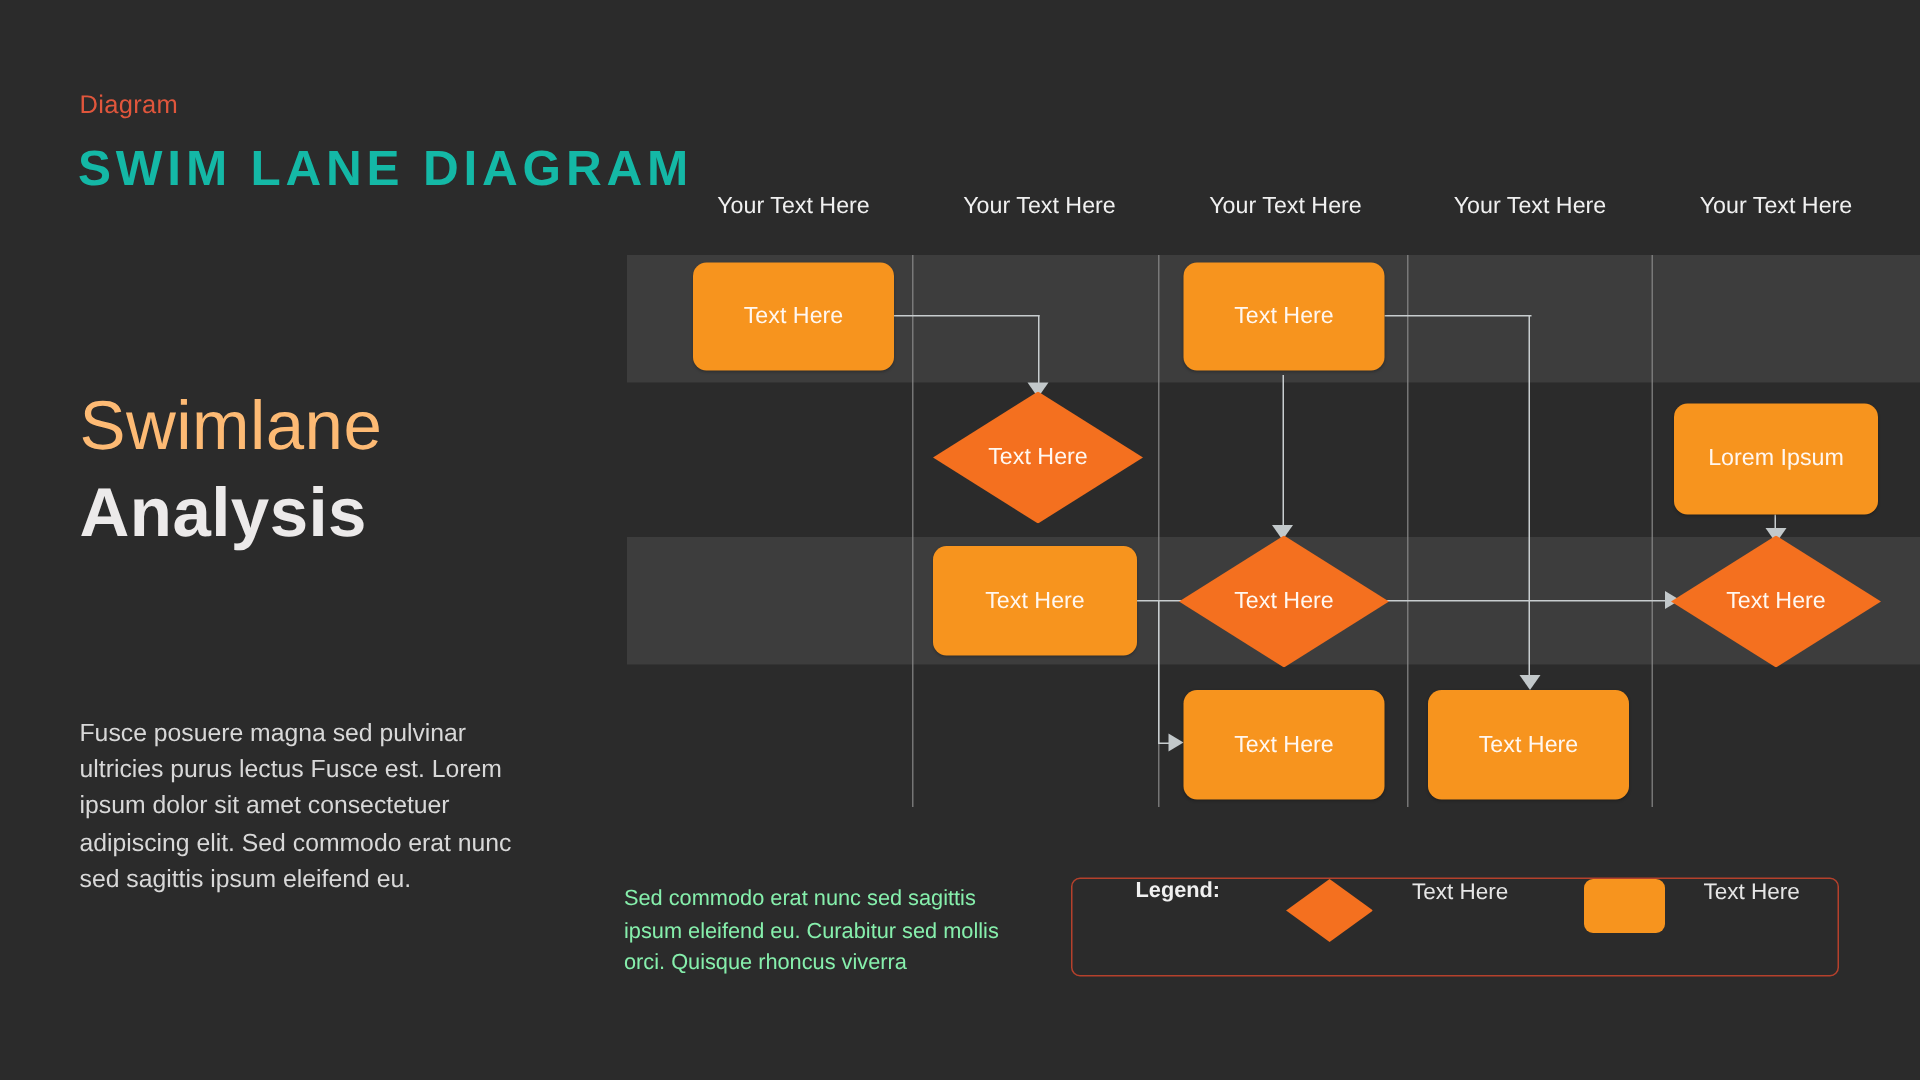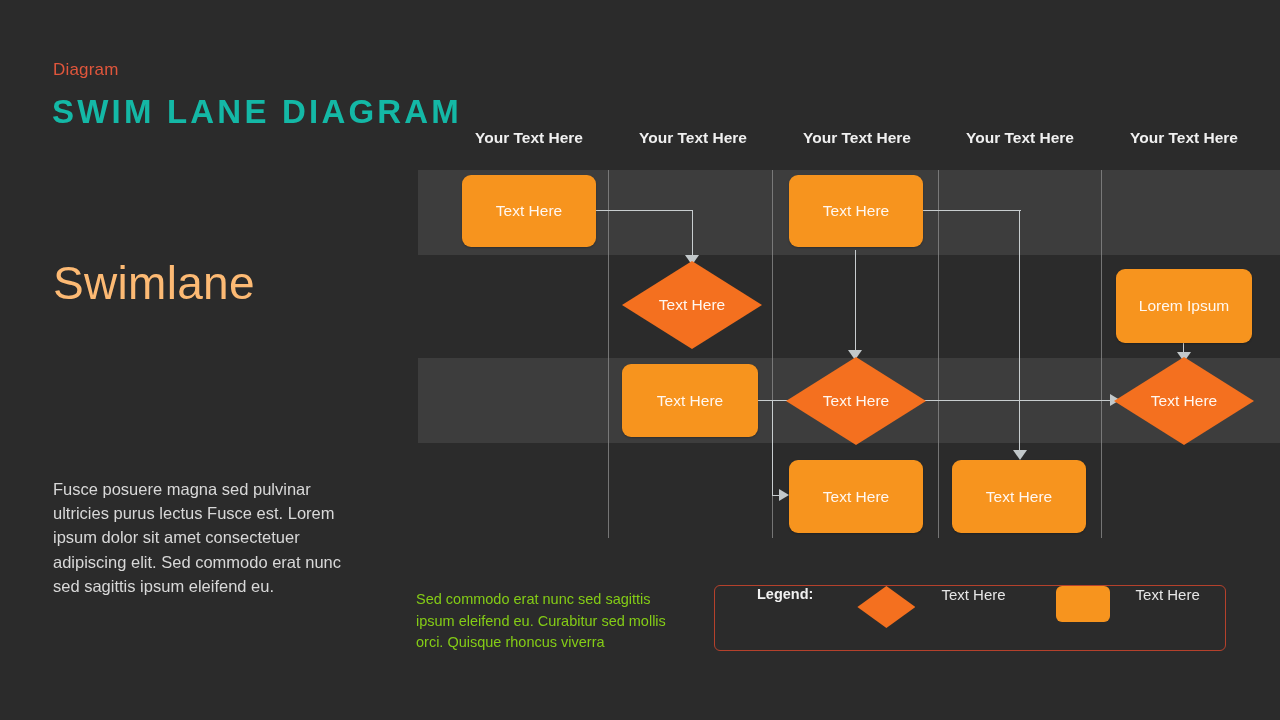--- a/index.html
+++ b/index.html
@@ -44,32 +44,32 @@
   .badge-value sup{font-size:17px;vertical-align:super;font-weight:bold;}
   .badge-label{
     margin-top:8px;font-size:14px;font-weight:bold;color:#e04a24;
   }
   .body-copy{
     position:absolute;left:53px;top:477px;width:305px;
     font-size:16.5px;line-height:24.2px;color:#d8d8d8;font-weight:300;
   }
   .foot-copy{
     position:absolute;left:416px;top:589px;width:250px;
-    font-size:14.5px;line-height:21.5px;color:#84cc16;font-weight:300;
+    font-size:14.5px;line-height:21.5px;color:#86efac;font-weight:300;
   }
 
   
   .board{position:absolute;left:0;top:0;width:1280px;height:720px;}
   .lane-band{position:absolute;left:418px;width:862px;background:#3d3d3d;}
   .lane-band.b1{top:170px;height:85px;}
   .lane-band.b2{top:358px;height:85px;}
 
   .col-header{
     position:absolute;top:129px;
-    font-size:15.5px;font-weight:bold;color:#f0f0f0;
+    font-size:15.5px;font-weight:normal;color:#f0f0f0;
     text-align:right;white-space:nowrap;
     transform:translateX(-50%);
   }
 
   .vline{position:absolute;width:1px;background:#8b8b8b;opacity:.78;}
 
   
   .node{
     position:absolute;
     display:flex;align-items:center;justify-content:center;
@@ -127,20 +127,21 @@
 </style>
 </head>
 <body>
 
 <div class="stage">
 
   <div class="kicker">Diagram</div>
   <div class="main-title">SWIM LANE DIAGRAM</div>
 
   <div class="lead-light">Swimlane</div>
+  <div class="lead-bold">Analysis</div>
 
 
   <div class="body-copy">Fusce posuere magna sed pulvinar ultricies purus lectus Fusce est. Lorem ipsum dolor sit amet consectetuer adipiscing elit. Sed commodo erat nunc sed sagittis ipsum eleifend eu.</div>
   <div class="foot-copy">Sed commodo  erat nunc sed sagittis ipsum eleifend eu. Curabitur sed mollis orci. Quisque rhoncus viverra</div>
 
   <div class="board">
 
     <div class="lane-band b1"></div>
     <div class="lane-band b2"></div>
 

